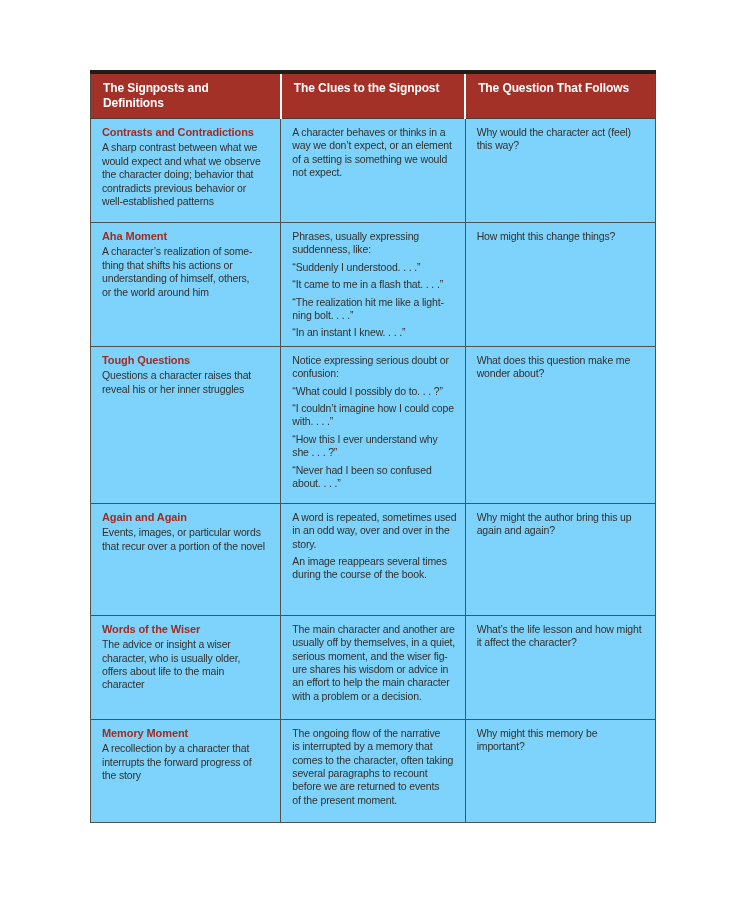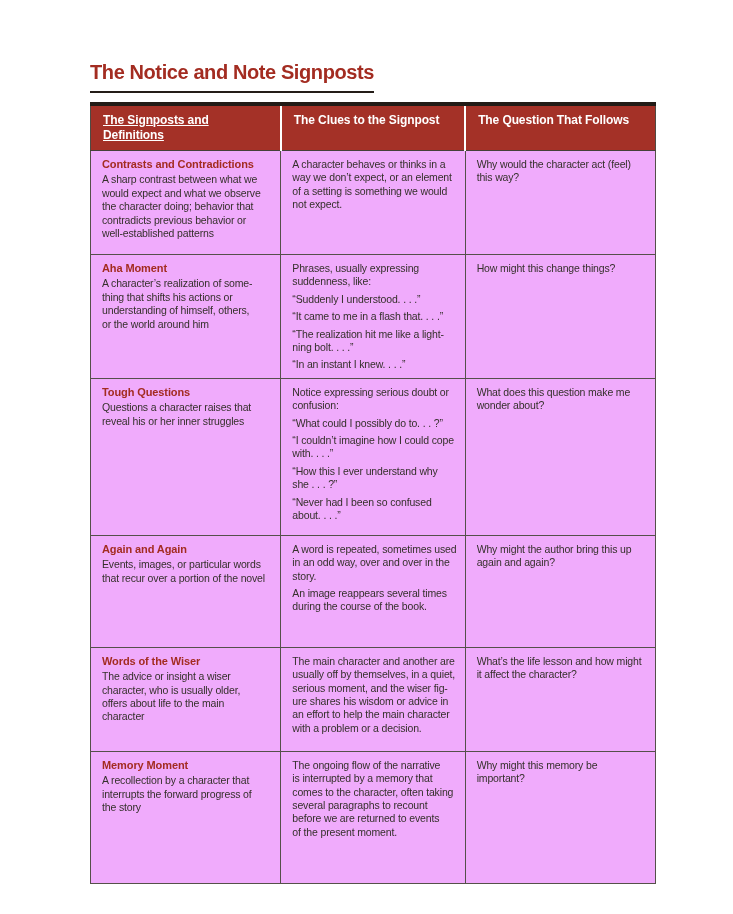--- a/index.html
+++ b/index.html
@@ -41,23 +41,23 @@
     line-height:15px;
     font-weight:bold;
     text-align:left;
     vertical-align:top;
     padding:7px 6px 7px 12px;
     border-left:2px solid #ffffff;
     border-bottom:1px solid #46413a;
     white-space:pre;
     letter-spacing:-0.1px;
   }
-  th:first-child { border-left:none;text-decoration:underline; }
+  th:first-child { border-left:none; }
   td {
-    background:#f0abfc;
+    background:#7dd3fc;
     border:1px solid #55504a;
     vertical-align:top;
     padding:7px 5px 6px 11px;
     color:#35302b;
     font-size:10.5px;
     line-height:13.4px;
     letter-spacing:-0.15px;
     overflow:hidden;
   }
   td p { margin:0 0 4px 0; white-space:pre; }
@@ -68,21 +68,20 @@
     font-size:11px;
     letter-spacing:-0.1px;
     margin:0 0 2px 0;
   }
 </style>
 </head>
 <body>
 
 <div class="page">
 
-  <h1 class="title">The Notice and Note Signposts</h1>
 
   <table class="signposts">
     <colgroup>
       <col style="width:190px">
         <col style="width:184px">
         <col style="width:190px">
     </colgroup>
     <thead>
       <tr style="height:46px">
         <th>The Signposts and
@@ -193,21 +192,21 @@
 ure shares his wisdom or advice in
 an effort to help the main character
 with a problem or a decision.</p>
         </td>
         <td>
           <p>What’s the life lesson and how might
 it affect the character?</p>
         </td>
       </tr>
 
-      <tr style="height:132px">
+      <tr style="height:103px">
         <td>
           <p class="sp-title">Memory Moment</p>
           <p>A recollection by a character that
 interrupts the forward progress of
 the story</p>
         </td>
         <td>
           <p>The ongoing flow of the narrative
 is interrupted by a memory that
 comes to the character, often taking

